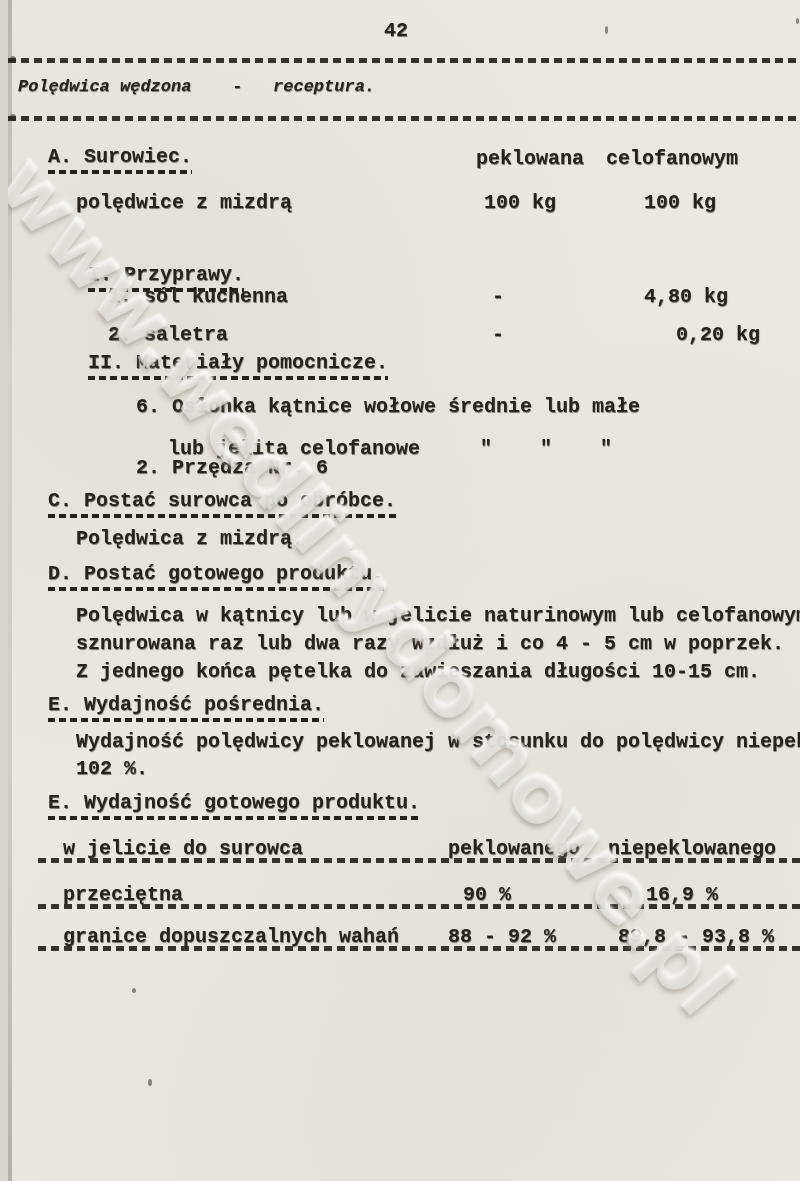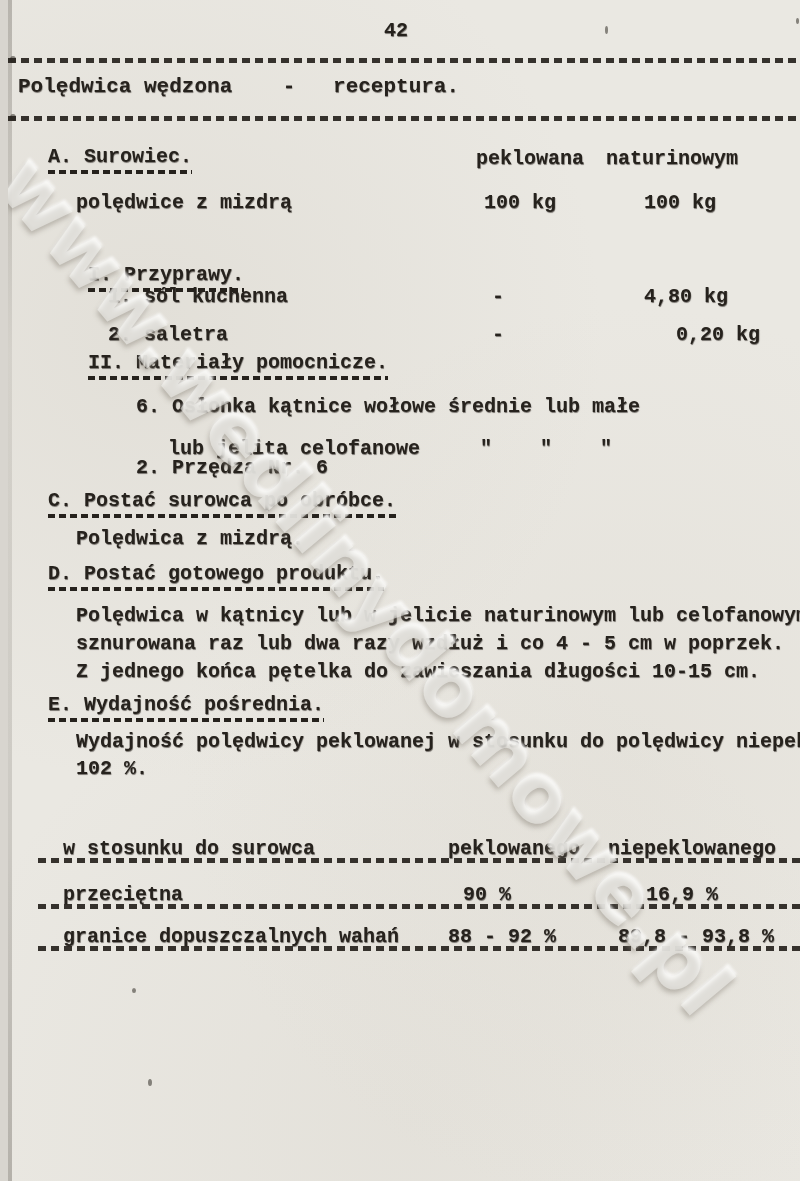--- a/index.html
+++ b/index.html
@@ -23,21 +23,21 @@
   }
   .line{
     position:absolute;
     white-space:pre;
     font-size:20px;line-height:22px;
     font-weight:700;
     color:var(--ink);
     text-shadow:0.4px 0.6px 0.7px rgba(35,30,25,0.55);
   }
   .pagenum{font-size:20px;}
-  .title{font-size:21px;}
+  .title{font-size:17px;font-style:italic;}
   .uh{
     display:inline-block;
     padding-bottom:6px;
     background-image:repeating-linear-gradient(90deg, var(--ink) 0 7px, rgba(0,0,0,0) 7px 11px);
     background-size:100% 4px;
     background-repeat:no-repeat;
     background-position:left bottom;
   }
   .rule{
     position:absolute;height:5px;
@@ -90,21 +90,21 @@
   <div class="speck" style="left:124px;top:988px;width:4px;height:5px"></div>
   <div class="speck" style="left:140px;top:1079px;width:4px;height:7px"></div>
 
   <div class="line pagenum" style="left:376px;top:20px">42</div>
   <div class="rule" style="left:0;top:58px;width:800px"></div>
   <div class="line title" style="left:10px;top:76px">Polędwica wędzona    -   receptura.</div>
   <div class="rule" style="left:0;top:116px;width:800px"></div>
 
   <div class="line" style="left:40px;top:146px"><span class="uh">A. Surowiec.</span></div>
   <div class="line" style="left:468px;top:148px">peklowana</div>
-  <div class="line" style="left:598px;top:148px">naturinowym</div>
+  <div class="line" style="left:598px;top:148px">celofanowym</div>
 
   <div class="line" style="left:68px;top:192px">polędwice z mizdrą</div>
   <div class="line" style="left:476px;top:192px">100 kg</div>
   <div class="line" style="left:636px;top:192px">100 kg</div>
 
 
   <div class="line" style="left:80px;top:264px"><span class="uh">I. Przyprawy.</span></div>
 
   <div class="line" style="left:100px;top:286px">1. sól kuchenna</div>
   <div class="line" style="left:484px;top:286px">-</div>
@@ -125,22 +125,23 @@
 
   <div class="line" style="left:40px;top:563px"><span class="uh">D. Postać gotowego produktu.</span></div>
   <div class="line" style="left:68px;top:605px">Polędwica w kątnicy lub w jelicie naturinowym lub celofanowym</div>
   <div class="line" style="left:68px;top:633px">sznurowana raz lub dwa razy wzdłuż i co 4 - 5 cm w poprzek.</div>
   <div class="line" style="left:68px;top:661px">Z jednego końca pętelka do zawieszania długości 10-15 cm.</div>
 
   <div class="line" style="left:40px;top:694px"><span class="uh">E. Wydajność pośrednia.</span></div>
   <div class="line" style="left:68px;top:731px">Wydajność polędwicy peklowanej w stosunku do polędwicy niepeklowanej</div>
   <div class="line" style="left:68px;top:758px">102 %.</div>
 
+  <div class="line" style="left:40px;top:792px"><span class="uh">E. Wydajność gotowego produktu.</span></div>
 
-  <div class="line" style="left:55px;top:838px">w stosunku do surowca</div>
+  <div class="line" style="left:55px;top:838px">w jelicie do surowca</div>
   <div class="line" style="left:440px;top:838px">peklowanego</div>
   <div class="line" style="left:600px;top:838px">niepeklowanego</div>
   <div class="rule" style="left:30px;top:858px;width:770px"></div>
 
   <div class="line" style="left:55px;top:884px">przeciętna</div>
   <div class="line" style="left:455px;top:884px">90 %</div>
   <div class="line" style="left:638px;top:884px">16,9 %</div>
   <div class="rule" style="left:30px;top:904px;width:770px"></div>
 
   <div class="line" style="left:55px;top:926px">granice dopuszczalnych wahań</div>

